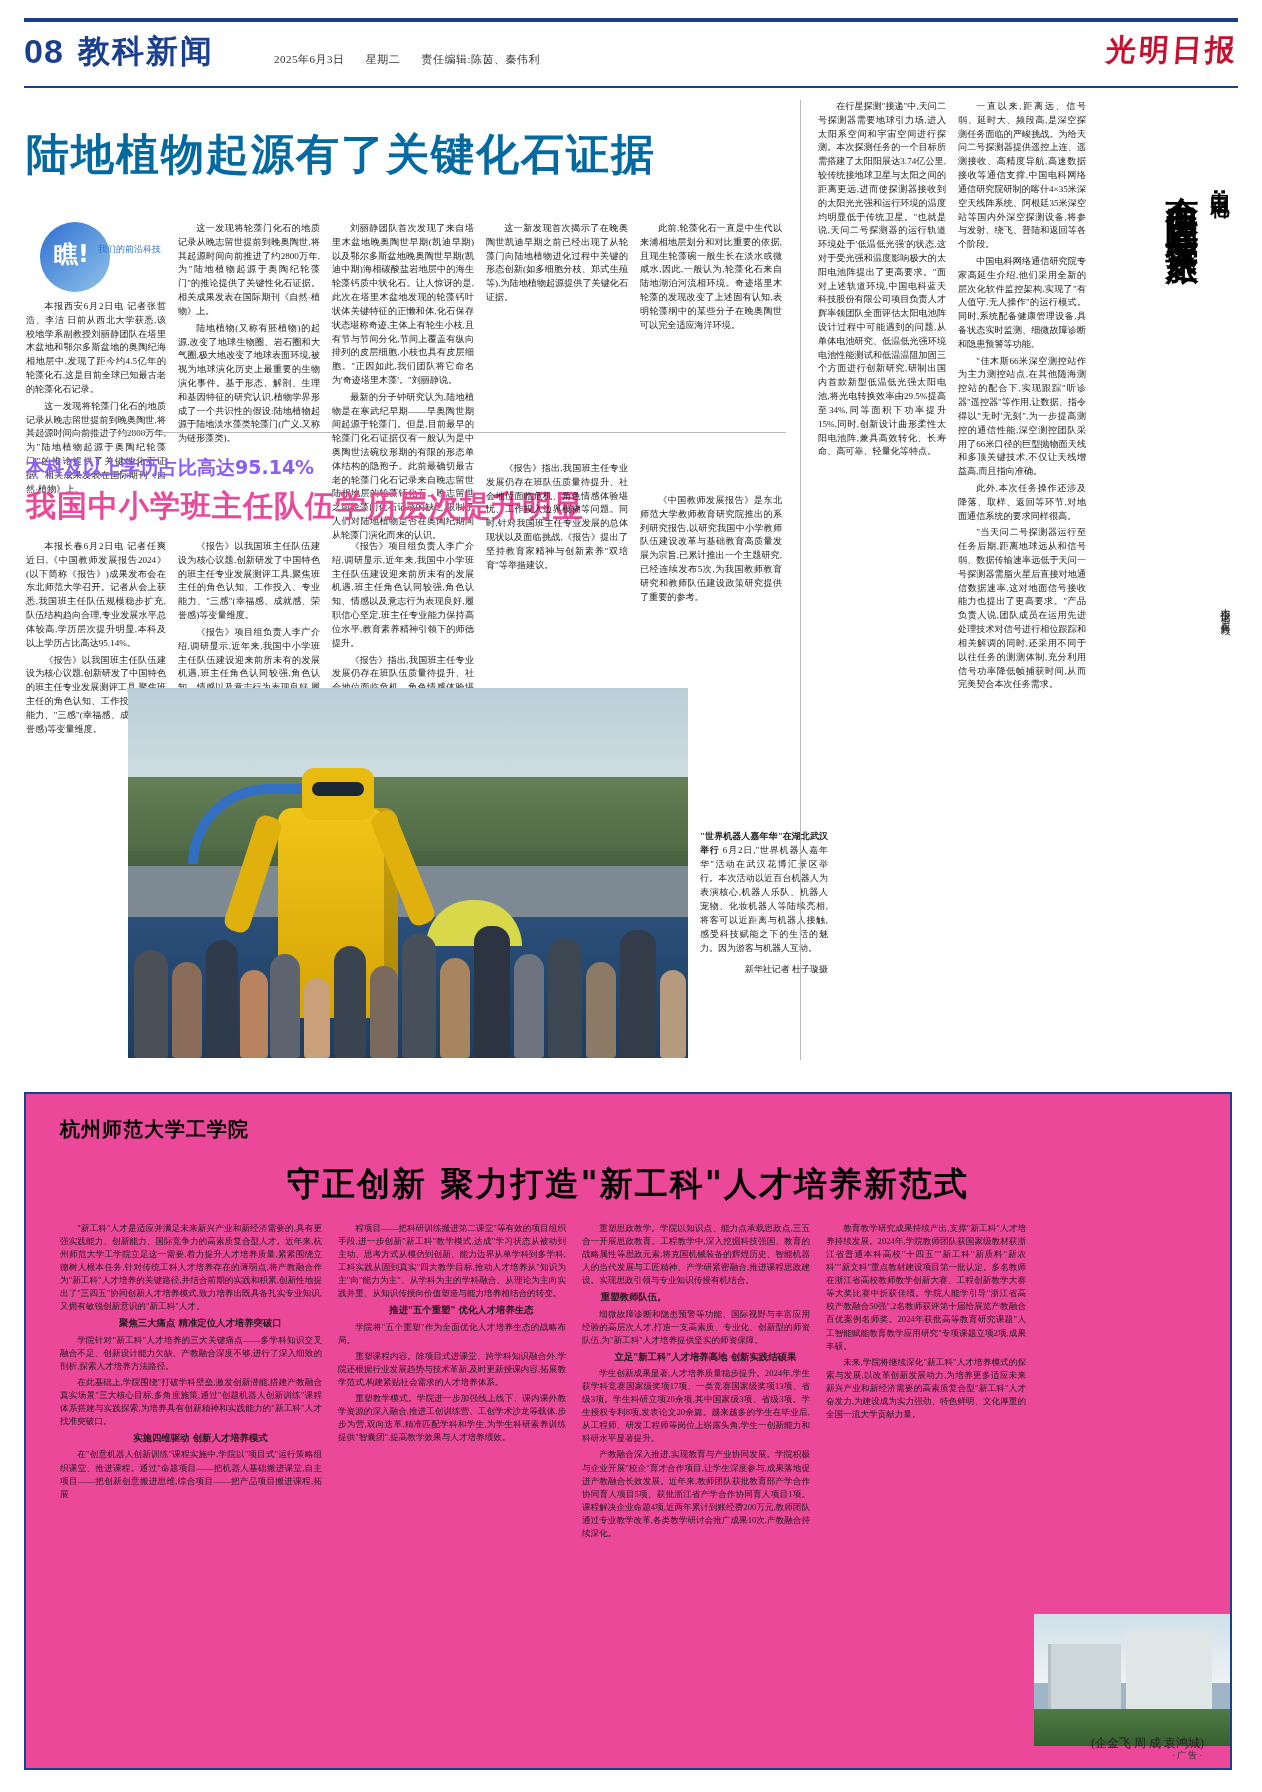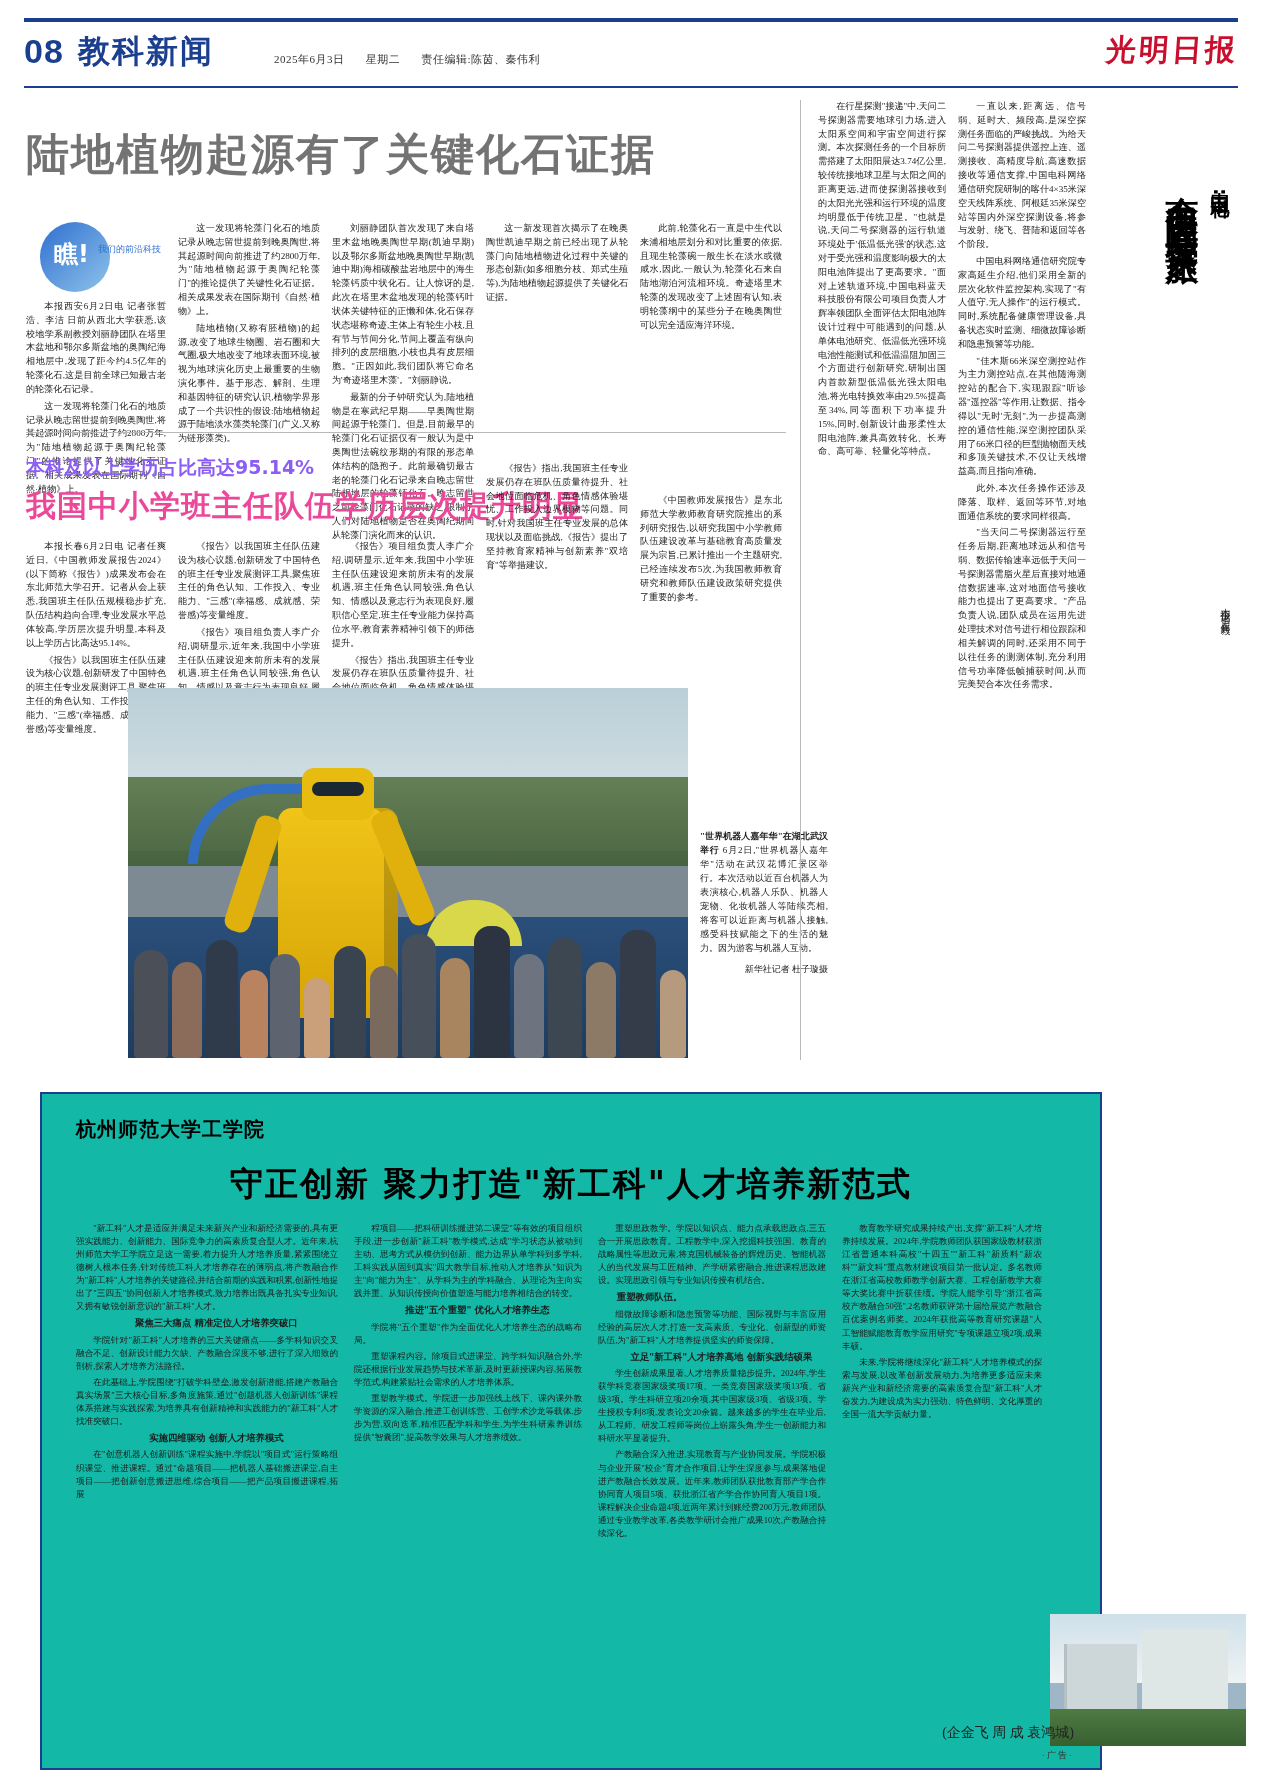--- a/index.html
+++ b/index.html
@@ -17,21 +17,21 @@
   .paper-logo .lg{font-size:30px;font-weight:bold;color:#c8102e;font-family:"DejaVu Sans",sans-serif;letter-spacing:3px;transform:skewX(-4deg);}
   .head-rule{position:absolute;left:24px;top:86px;width:1214px;height:2px;background:#1a3f8f;}
 
   
   .col{position:absolute;font-size:9.1px;line-height:1.52;text-align:justify;color:#1b1b1b;}
   .col p{margin:0 0 3px 0;text-indent:2em;}
   .vline{position:absolute;width:1px;background:#b9b9b9;}
   .hline{position:absolute;height:1px;background:#b9b9b9;}
 
   
-  .headline1{position:absolute;left:26px;top:126px;width:640px;font-size:43px;font-weight:bold;letter-spacing:2px;font-family:"DejaVu Sans",sans-serif;color:#737373;}
+  .headline1{position:absolute;left:26px;top:126px;width:640px;font-size:43px;font-weight:bold;letter-spacing:2px;font-family:"DejaVu Sans",sans-serif;color:#0369a1;}
   .badge{position:absolute;left:40px;top:222px;width:92px;height:70px;}
   .badge .circ{position:absolute;left:0;top:0;width:70px;height:70px;border-radius:50%;background:linear-gradient(135deg,#2f6fd0,#8fc3ea);}
   .badge .circ span{position:absolute;left:14px;top:16px;color:#fff;font-size:24px;font-weight:bold;font-family:"DejaVu Sans",sans-serif;}
   .badge .sub{position:absolute;left:58px;top:22px;width:70px;font-size:9px;color:#2f6fd0;line-height:1.3;font-family:"DejaVu Sans",sans-serif;}
 
   
   .kicker2{position:absolute;left:26px;top:455px;width:620px;font-size:19px;font-weight:bold;font-family:"DejaVu Sans",sans-serif;color:#8b5cf6;}
   .headline2{position:absolute;left:26px;top:486px;width:640px;font-size:30px;font-weight:bold;letter-spacing:1px;font-family:"DejaVu Sans",sans-serif;color:#ec4899;}
 
   
@@ -53,33 +53,33 @@
   .photo .arm.l{left:112px;top:126px;transform:rotate(18deg);}
   .photo .arm.r{left:262px;top:120px;transform:rotate(-22deg);}
   .photo .crowd{position:absolute;left:0;bottom:0;width:100%;height:150px;}
   .photo .p{position:absolute;bottom:0;border-radius:16px 16px 4px 4px;}
   .photo .umb{position:absolute;width:96px;height:46px;background:#d9d84a;border-radius:48px 48px 0 0;}
   .cap{position:absolute;left:700px;top:830px;width:128px;font-size:9px;line-height:1.55;text-align:justify;color:#1b1b1b;}
   .cap .b{font-weight:bold;}
   .cap .sig{display:block;text-align:right;margin-top:8px;}
 
   
-  .adbox{position:absolute;left:24px;top:1092px;width:1062px;height:678px;border:2px solid #1a3f8f;box-sizing:border-box;background:#14b8a6;margin-left:16px;}
+  .adbox{position:absolute;left:24px;top:1092px;width:1208px;height:678px;border:2px solid #1a3f8f;box-sizing:border-box;background:#ec4899;}
   .ad-org{position:absolute;left:34px;top:22px;font-size:20px;font-weight:bold;font-family:"DejaVu Sans",sans-serif;color:#000;letter-spacing:1px;}
   .ad-head{position:absolute;left:0;top:68px;width:100%;text-align:center;font-size:33px;font-weight:bold;font-family:"DejaVu Sans",sans-serif;letter-spacing:2px;color:#000;}
   .ad-col{position:absolute;font-size:8.6px;line-height:1.52;text-align:justify;color:#1b1b1b;}
   .ad-col p{margin:0 0 3px 0;text-indent:2em;}
   .ad-sub{font-weight:bold;text-indent:0;font-family:"DejaVu Sans",sans-serif;font-size:9.4px;margin-top:6px;}
   .ad-sub-c{font-weight:bold;text-indent:0;text-align:center;font-family:"DejaVu Sans",sans-serif;font-size:9.4px;margin:7px 0 3px;}
   .ad-photo{position:absolute;left:1008px;top:520px;width:196px;height:132px;overflow:hidden;background:#9fb6c6;}
   .ad-photo .s{position:absolute;left:0;top:0;width:100%;height:52%;background:linear-gradient(#cfe0ea,#eef3f3);}
   .ad-photo .b1{position:absolute;left:14px;top:30px;width:70px;height:72px;background:#cdd6d8;border-left:3px solid #b6c0c3;}
   .ad-photo .b2{position:absolute;left:92px;top:16px;width:86px;height:88px;background:#dfe6e6;}
   .ad-photo .g{position:absolute;left:0;bottom:0;width:100%;height:28%;background:linear-gradient(#4e7a43,#37602f);}
-  .ad-sign{position:absolute;right:26px;bottom:26px;font-size:14px;color:#222;text-align:right;}
+  .ad-sign{position:absolute;right:26px;bottom:16px;font-size:12px;color:#222;text-align:right;}
   .pagemark{position:absolute;right:26px;bottom:6px;font-size:9px;color:#333;letter-spacing:2px;}
 </style>
 </head>
 <body>
 
 <div class="page">
 
   <div class="top-rule"></div>
 
   <div class="masthead">

